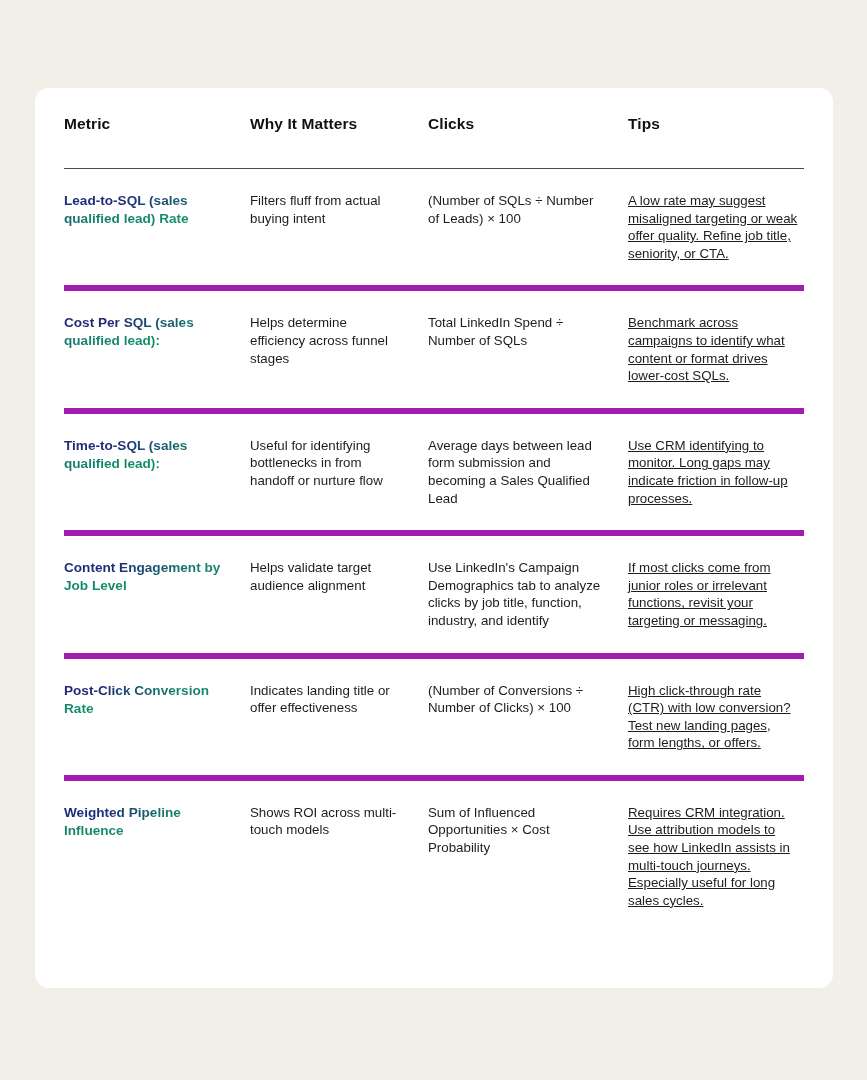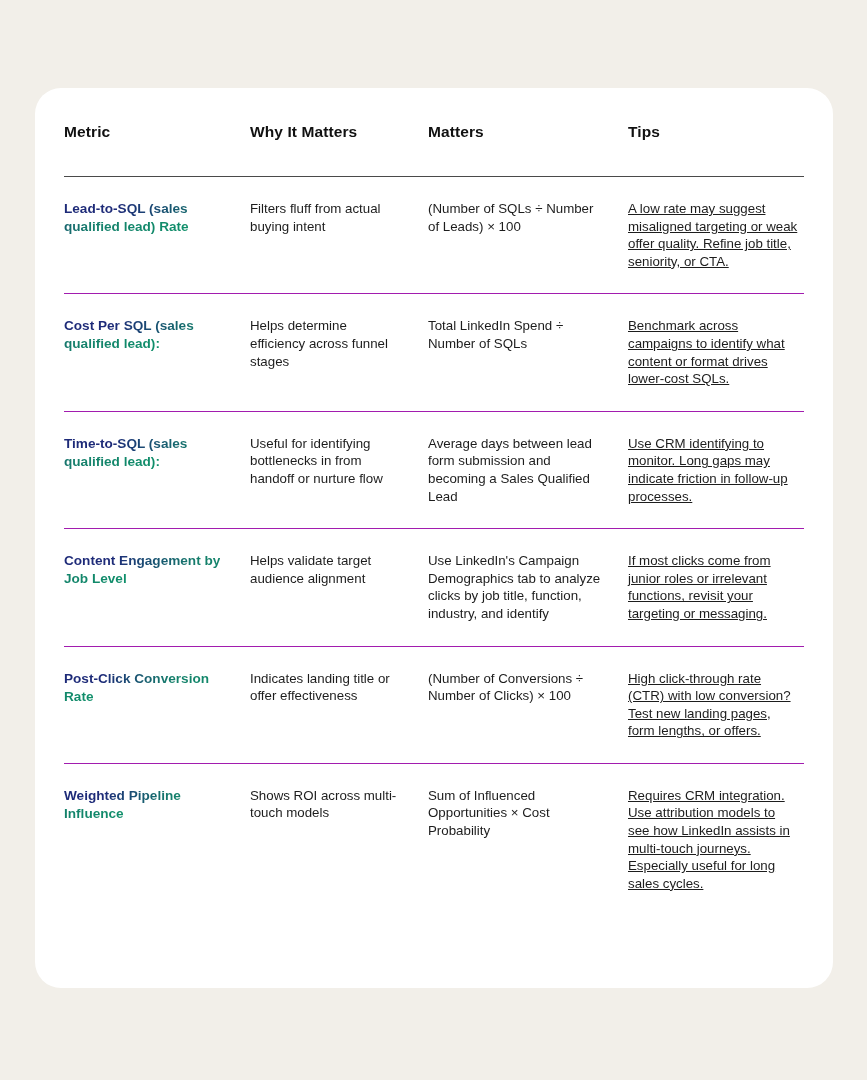--- a/index.html
+++ b/index.html
@@ -22,23 +22,23 @@
     box-sizing: border-box;
   }
 
   .card {
     position: absolute;
     left: 35px;
     top: 88px;
     width: 798px;
     height: 900px;
     background: #ffffff;
-    border-radius: 26px;
+    border-radius: 14px;
     box-sizing: border-box;
-    padding: 8px 29px;
+    padding: 0 29px;
     overflow: hidden;
   }
 
   table.metrics-table {
     width: 740px;
     border-collapse: collapse;
     table-layout: fixed;
   }
 
   table.metrics-table col.c-metric  { width: 186px; }
@@ -56,21 +56,21 @@
     padding: 27px 10px 35px 0;
     border-bottom: 1px solid #4a4a4a;
   }
 
   tbody td {
     vertical-align: top;
     font-size: 13.3px;
     line-height: 17.6px;
     color: #1d1d1d;
     padding: 23px 12px 23px 0;
-    border-bottom: 1px solid #a21caf;
+    border-bottom: 6px solid #a21caf;
   }
 
   tbody tr:last-child td {
     border-bottom: none;
   }
 
   td.metric-cell {
     font-weight: bold;
     font-size: 13.6px;
     line-height: 18px;
@@ -99,21 +99,21 @@
       <colgroup>
         <col class="c-metric">
         <col class="c-why">
         <col class="c-formula">
         <col class="c-tips">
       </colgroup>
       <thead>
         <tr>
           <th>Metric</th>
           <th>Why It Matters</th>
-          <th>Matters</th>
+          <th>Clicks</th>
           <th>Tips</th>
         </tr>
       </thead>
       <tbody>
         <tr>
           <td class="metric-cell"><span class="metric-name">Lead-to-SQL (sales qualified lead) Rate</span></td>
           <td class="why-cell">Filters fluff from actual buying intent</td>
           <td class="formula-cell">(Number of SQLs ÷ Number of Leads) × 100</td>
           <td class="tips-cell">A low rate may suggest misaligned targeting or weak offer quality. Refine job title, seniority, or CTA.</td>
         </tr>

